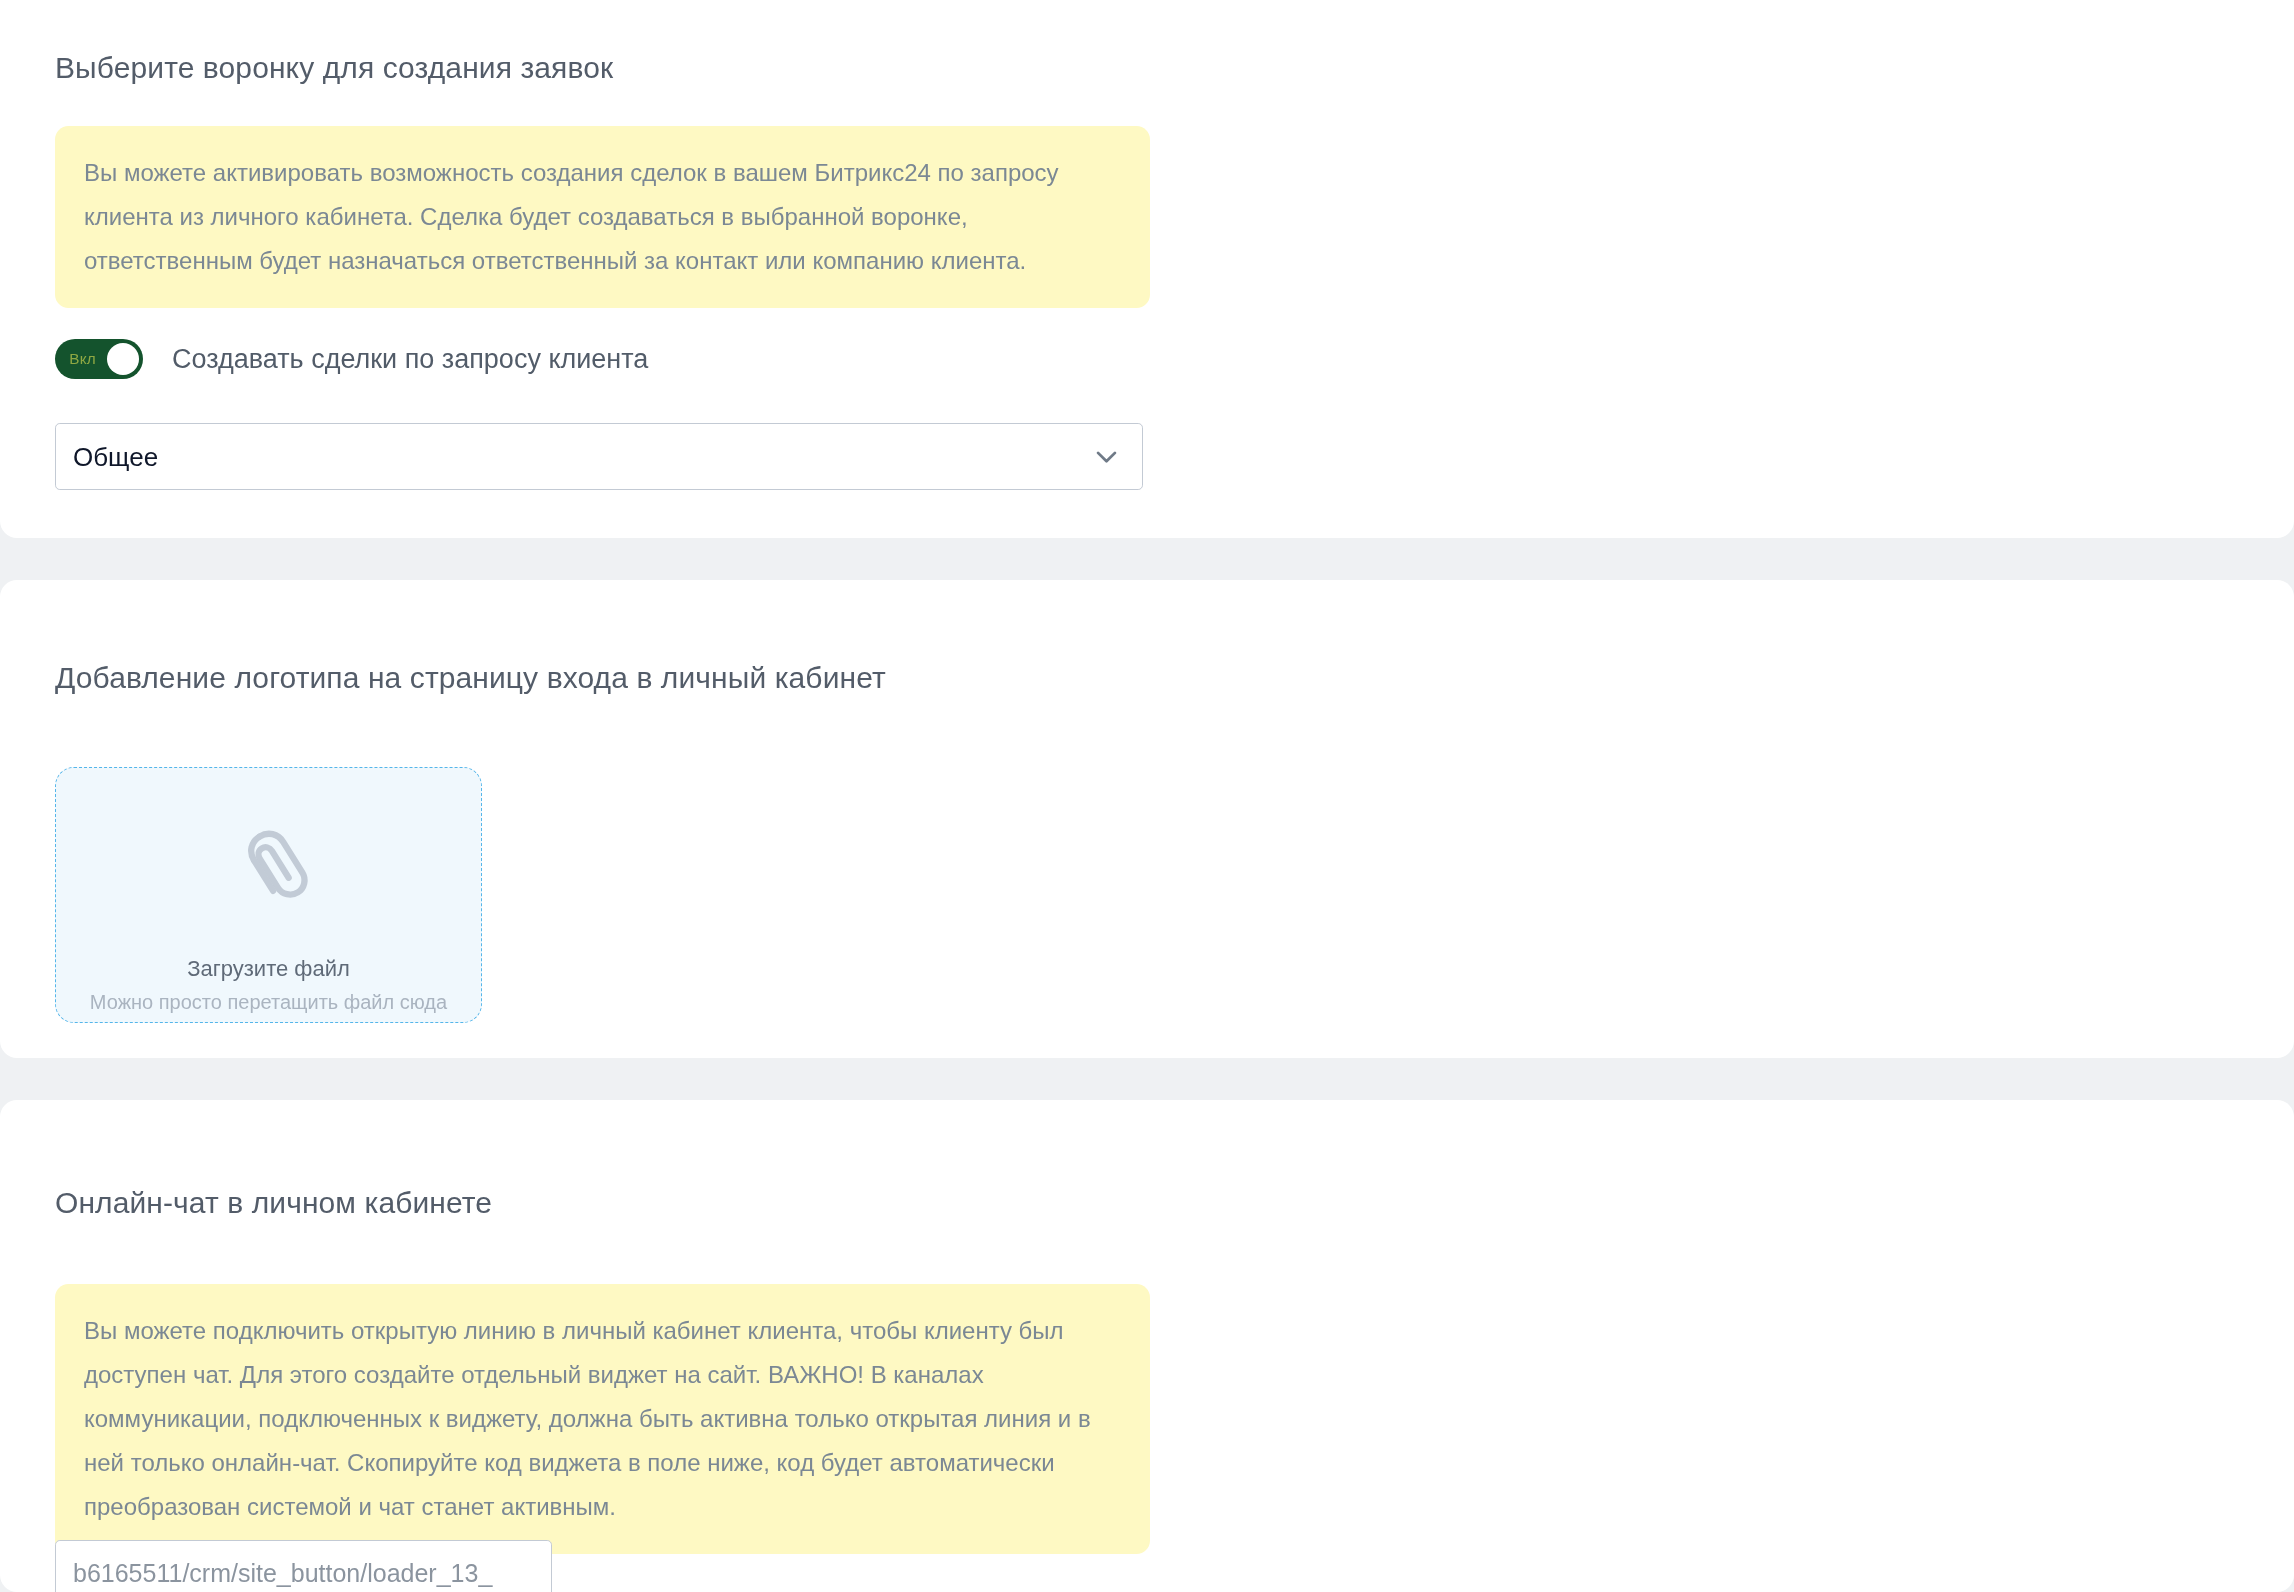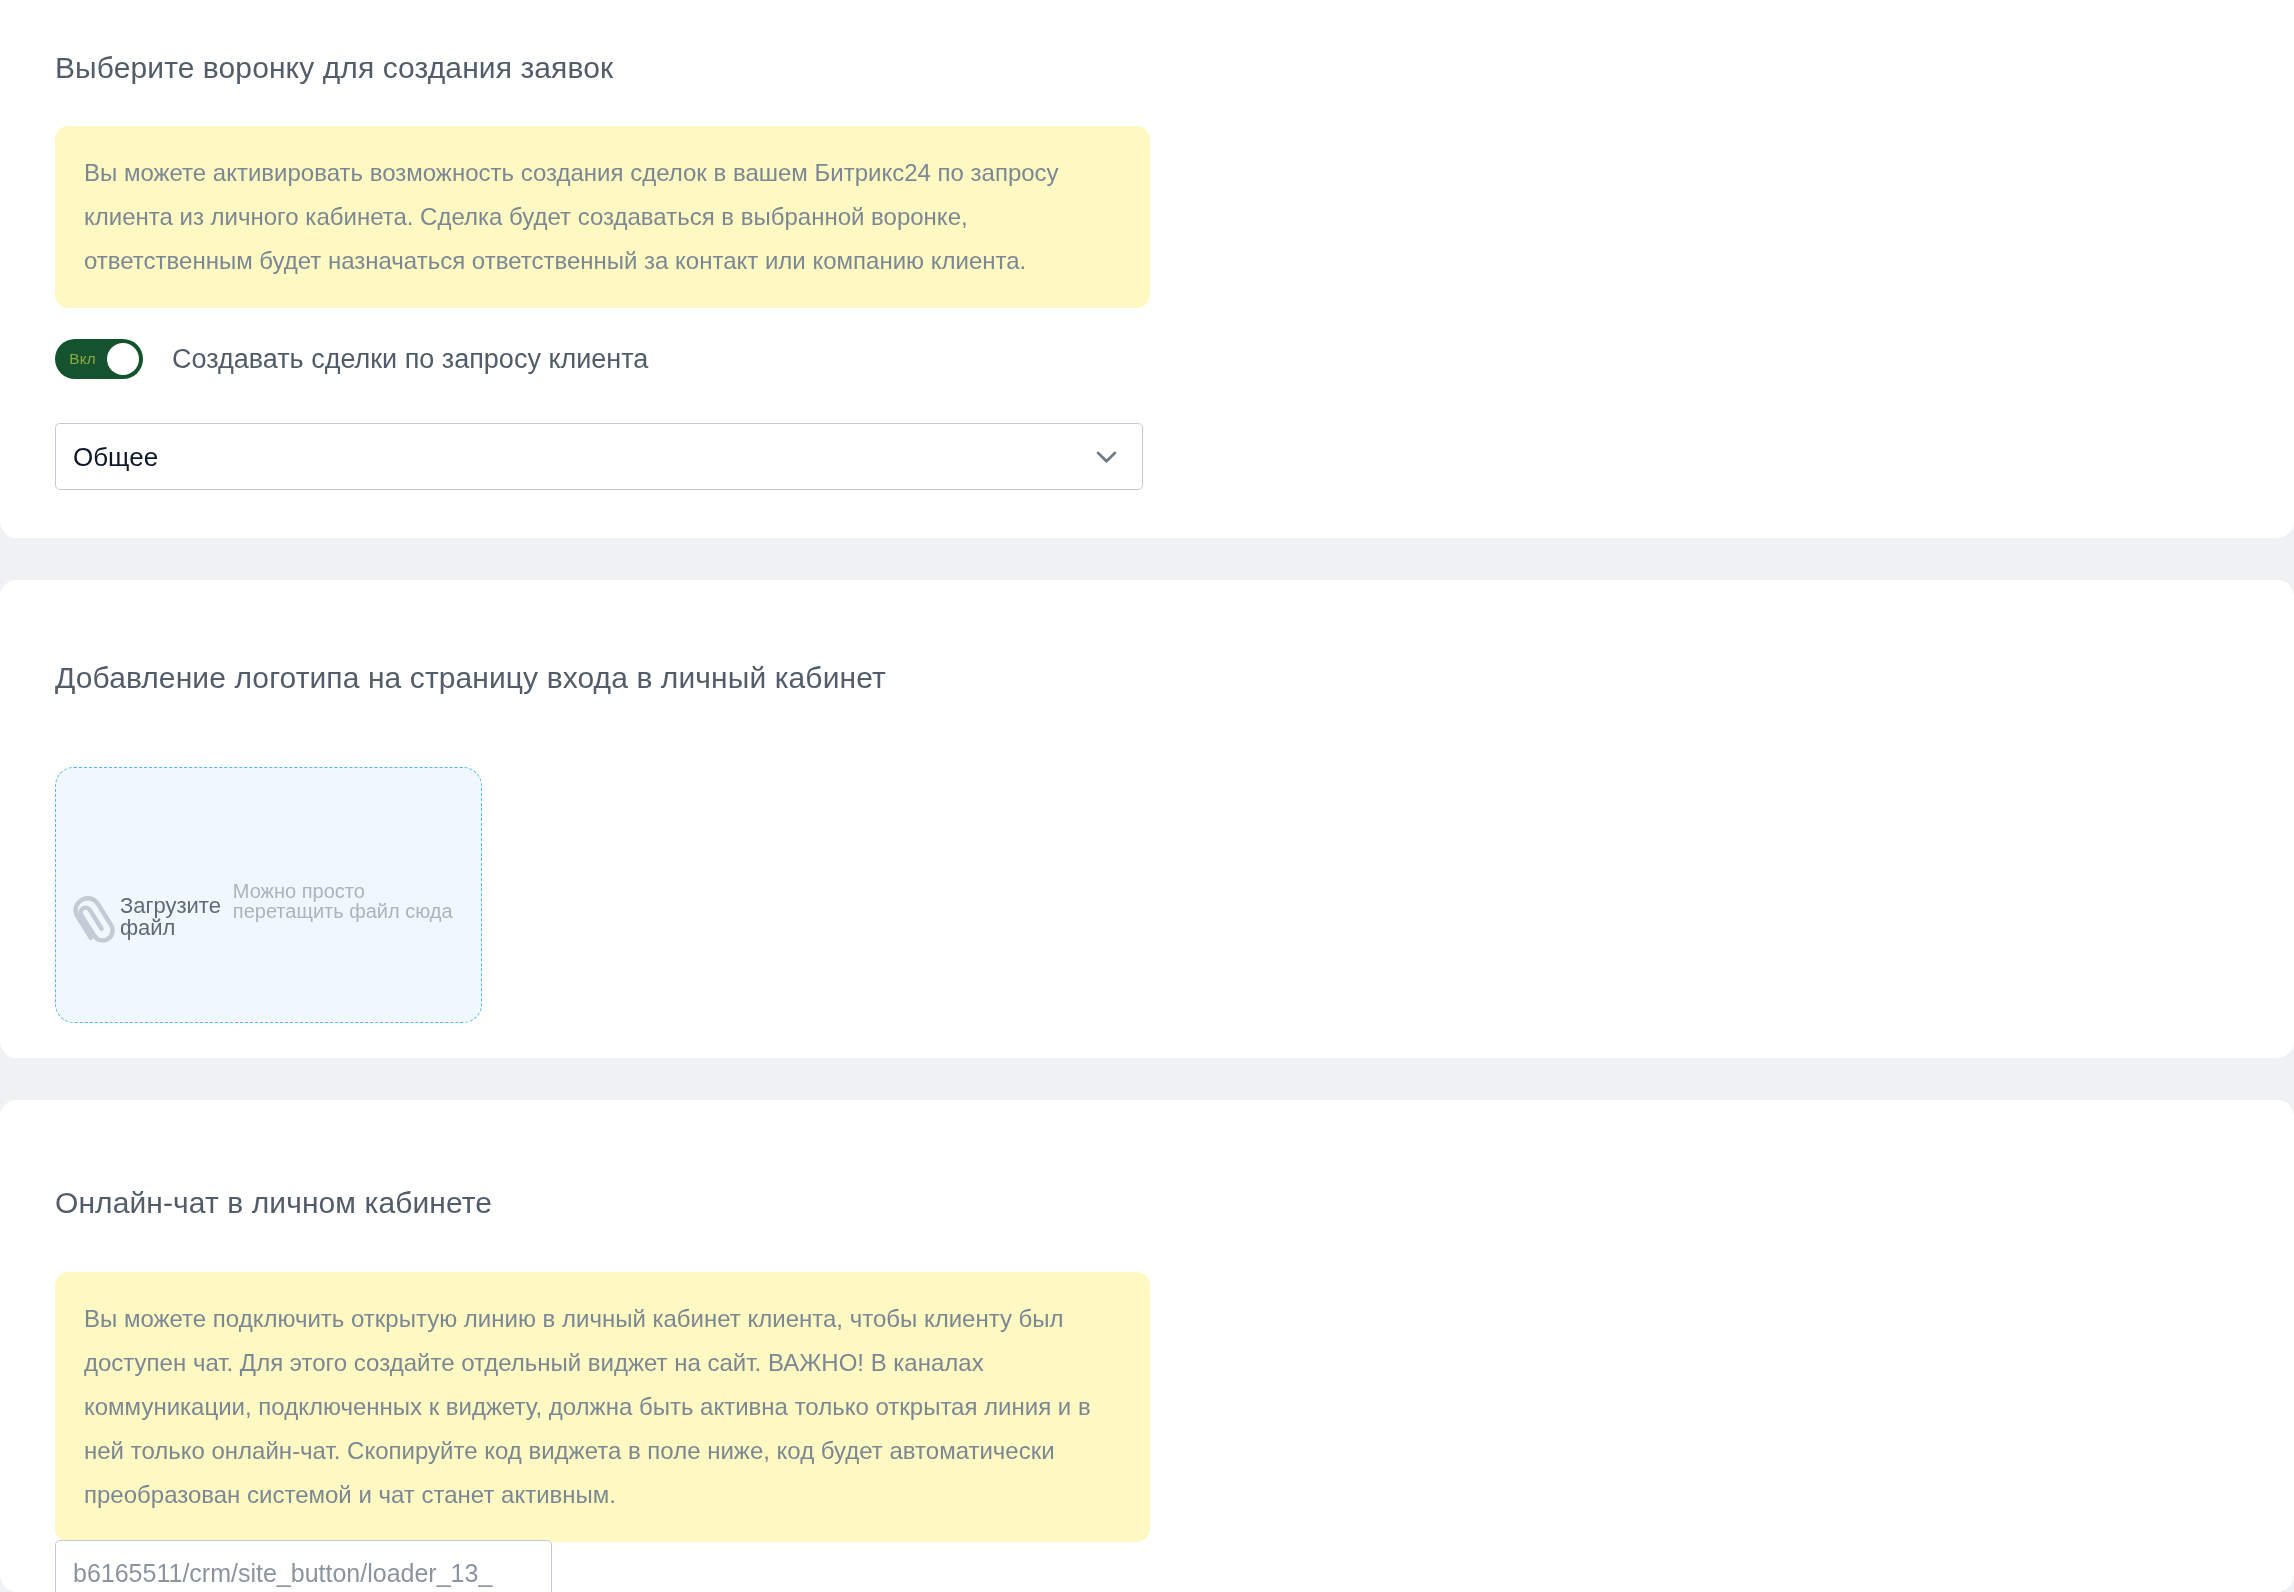--- a/index.html
+++ b/index.html
@@ -149,21 +149,21 @@
 
   
   .dropzone {
     box-sizing: border-box;
     width: 427px;
     height: 256px;
     border: 1.9px dashed #55b6ea;
     border-radius: 19px;
     background: #f0f8fd;
     display: flex;
-    flex-direction: row;
+    flex-direction: column;
     align-items: center;
     justify-content: flex-start;
     cursor: pointer;
     position: relative;
   }
   .clip-wrap {
     margin-top: 54px;
     width: 92px;
     height: 92px;
     display: block;
@@ -261,21 +261,21 @@
     </div>
 
   </section>
 
   <div class="card-gap"></div>
 
   <section class="card card-3">
 
     <h2 class="section-title abs" style="left:55px; top:85px;">Онлайн-чат в личном кабинете</h2>
 
-    <div class="notice abs" style="left:55px; top:172px; width:1095px;">
+    <div class="notice abs" style="left:55px; top:184px; width:1095px;">
       <p>Вы можете подключить открытую линию в личный кабинет клиента, чтобы клиенту был доступен чат. Для этого создайте отдельный виджет на сайт. ВАЖНО! В каналах коммуникации, подключенных к виджету, должна быть активна только открытая линия и в ней только онлайн-чат. Скопируйте код виджета в поле ниже, код будет автоматически преобразован системой и чат станет активным.</p>
     </div>
 
     <div class="text-input abs" style="left:55px; top:440px;" placeholder="b6165511/crm/site_button/loader_13_">b6165511/crm/site_button/loader_13_</div>
 
   </section>
 
 </div>
 
 

